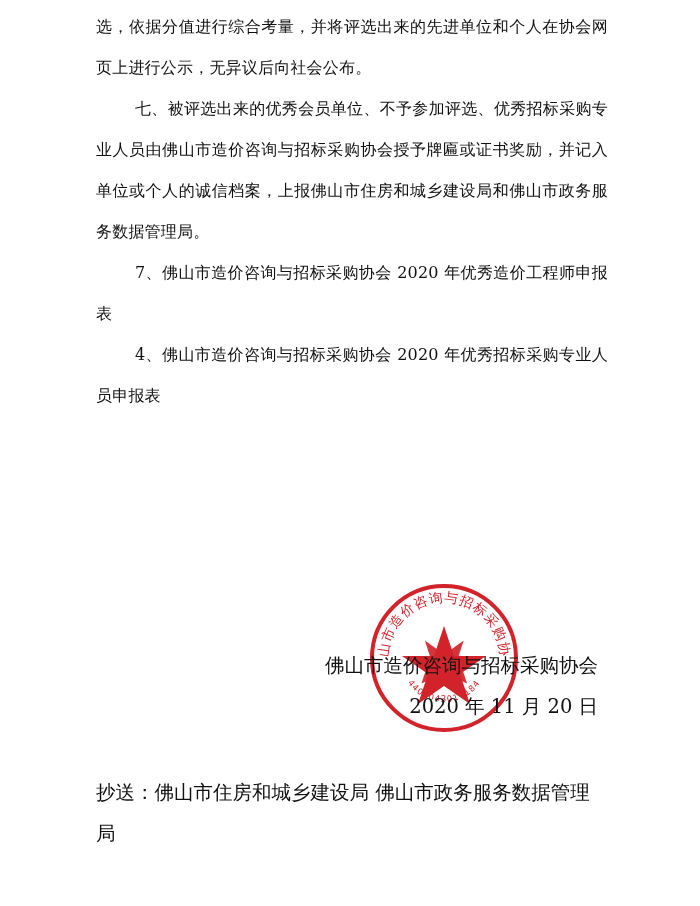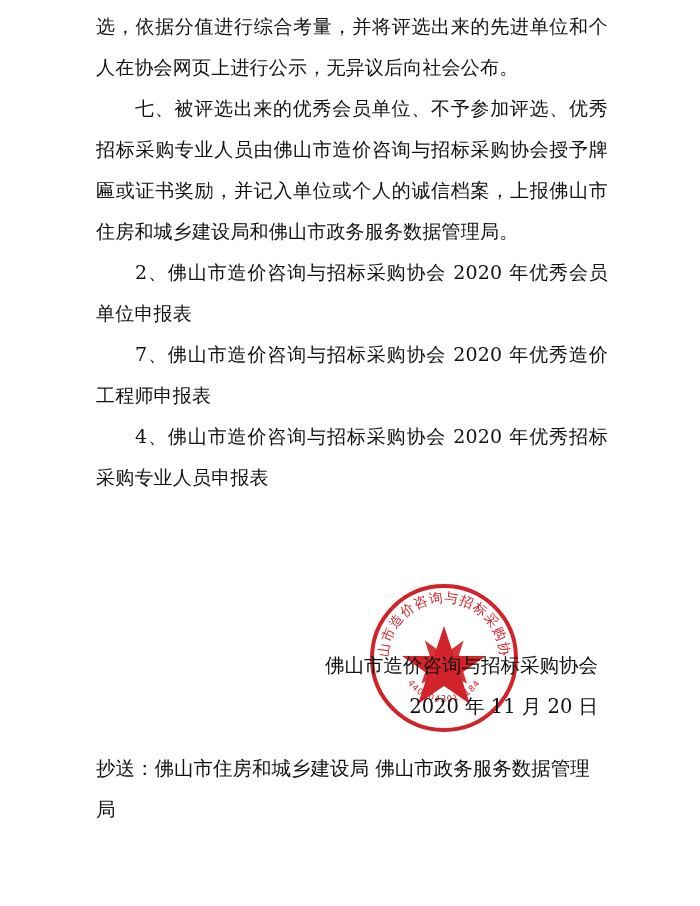--- a/index.html
+++ b/index.html
@@ -23,21 +23,21 @@
     box-sizing: border-box;
   }
   .body-text {
     position: absolute;
     left: 96px;
     top: 6px;
     width: 512px;
   }
   p.para {
     margin: 0 0 0 0;
-    font-size: 19px;
+    font-size: 16px;
     line-height: 41px;
     text-align: justify;
     text-justify: inter-ideograph;
     letter-spacing: 0.2px;
     text-indent: 0;
   }
   p.indent {
     text-indent: 39px;
   }
   .sign-block {
@@ -49,21 +49,21 @@
   }
   .sign-line {
     font-size: 19.5px;
     line-height: 41px;
     padding-right: 10px;
     white-space: nowrap;
   }
   .cc-block {
     position: absolute;
     left: 96px;
-    top: 748px;
+    top: 772px;
     width: 512px;
   }
   .cc-line {
     font-size: 19.5px;
     line-height: 41px;
     text-align: justify;
   }
   .cc-line2 {
     font-size: 19.5px;
     line-height: 41px;
@@ -92,21 +92,20 @@
   }
 </style>
 </head>
 <body>
 
 <div class="page">
 
   <div class="body-text">
     <p class="para">选，依据分值进行综合考量，并将评选出来的先进单位和个人在协会网页上进行公示，无异议后向社会公布。</p>
     <p class="para indent">七、被评选出来的优秀会员单位、不予参加评选、优秀招标采购专业人员由佛山市造价咨询与招标采购协会授予牌匾或证书奖励，并记入单位或个人的诚信档案，上报佛山市住房和城乡建设局和佛山市政务服务数据管理局。</p>
-    <p class="para indent">2、佛山市造价咨询与招标采购协会 2020 年优秀会员单位申报表</p>
     <p class="para indent">7、佛山市造价咨询与招标采购协会 2020 年优秀造价工程师申报表</p>
     <p class="para indent">4、佛山市造价咨询与招标采购协会 2020 年优秀招标采购专业人员申报表</p>
   </div>
 
   <div class="seal">
     <svg width="152" height="152" viewBox="0 0 152 152" xmlns="http://www.w3.org/2000/svg">
       <defs>
         <path id="arcTop" d="M 20 76 A 56 56 0 0 1 132 76" fill="none"></path>
         <path id="arcBottom" d="M 32 76 A 44 44 0 0 0 120 76" fill="none"></path>
       </defs>

